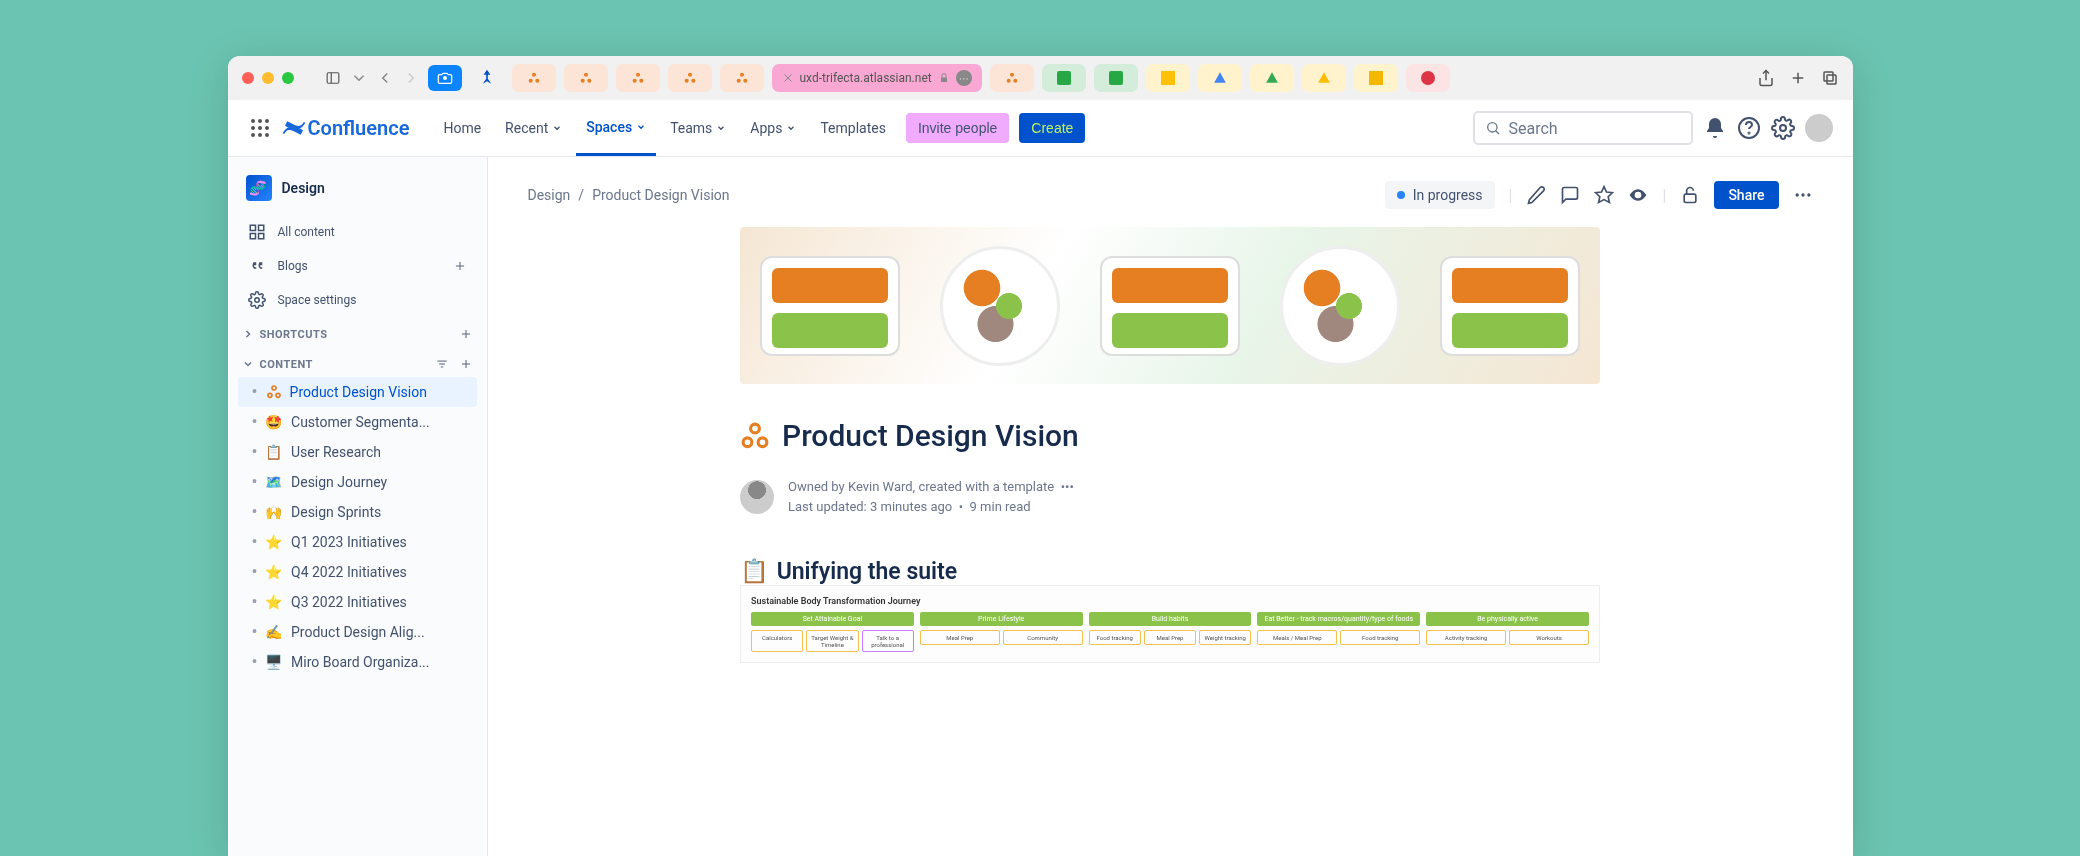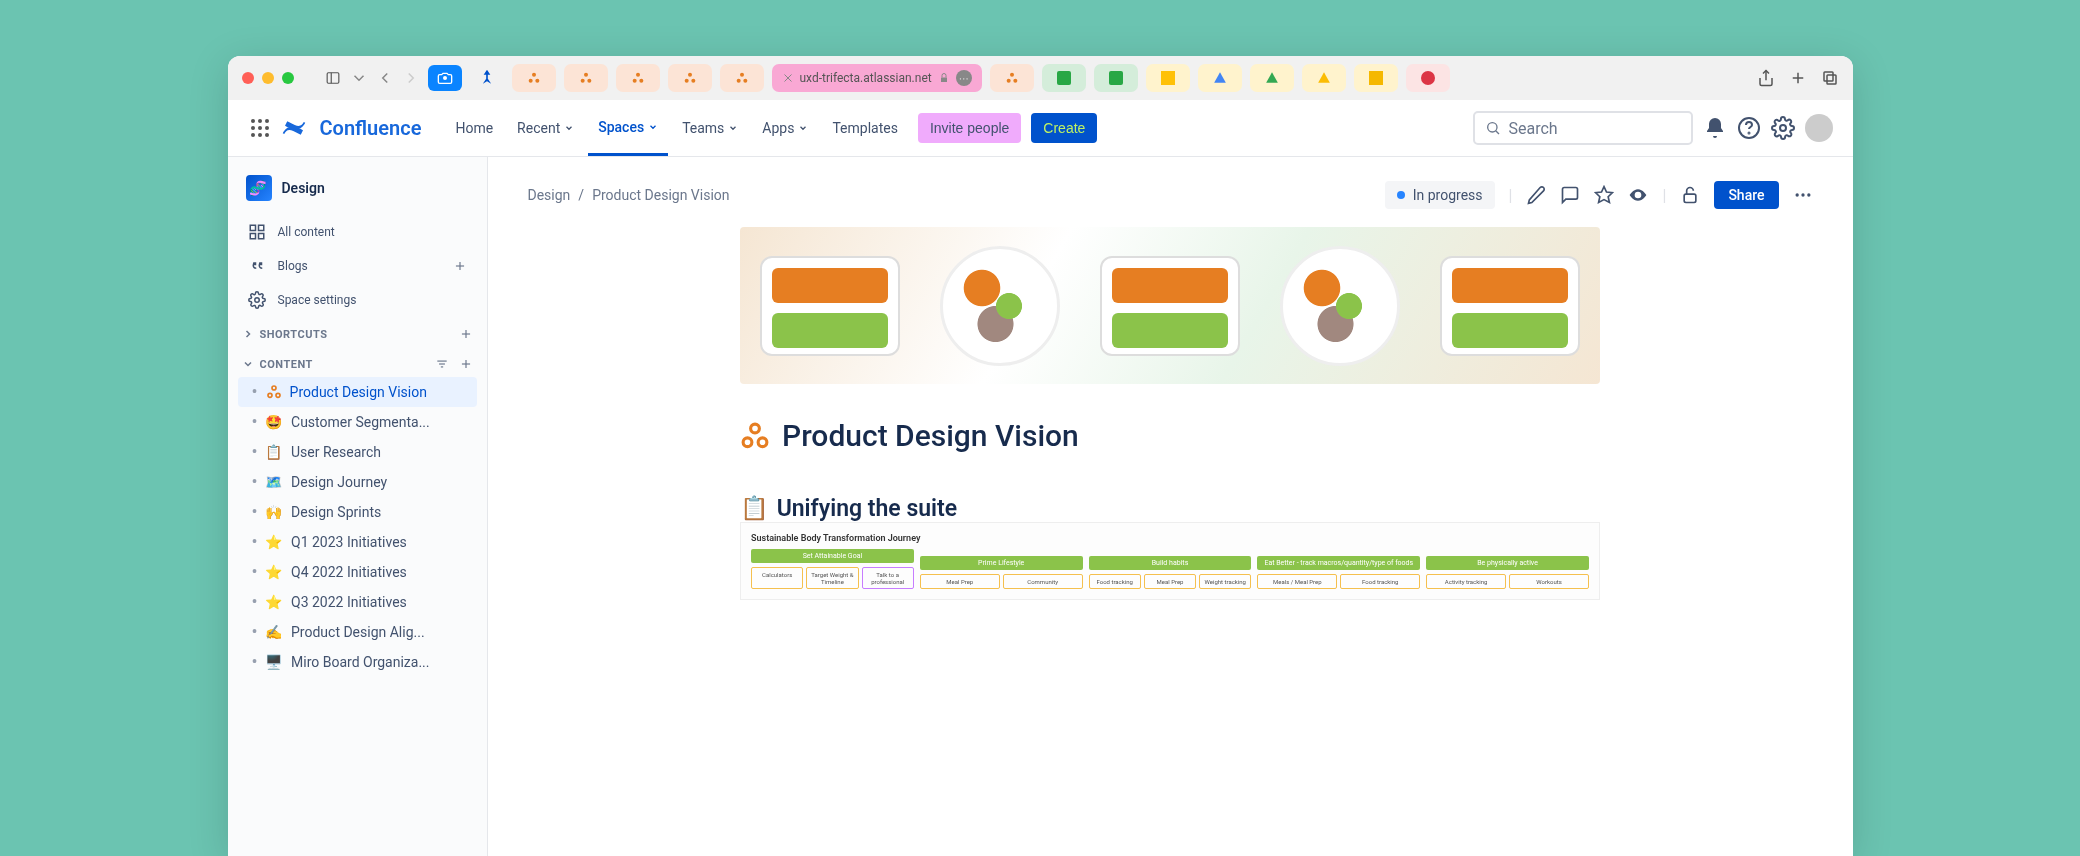--- a/index.html
+++ b/index.html
@@ -65,21 +65,21 @@
 
 .top-nav {
   height: 57px;
   border-bottom: 1px solid #e5e7eb;
   display: flex;
   align-items: center;
   padding: 0 20px;
   gap: 10px;
 }
 .apps-grid { width:24px;height:24px; color:#555; cursor:pointer; }
-.conf-logo { display:flex; align-items:center; gap:14px; color:#1868db; font-weight:600; font-size:20px; }
+.conf-logo { display:flex; align-items:center; gap:2px; color:#1868db; font-weight:600; font-size:20px; }
 .nav-links { display:flex; gap: 4px; margin-left: 14px; }
 .nav-link {
   font-size: 14px;
   color: #42526e;
   padding: 18px 10px;
   cursor: pointer;
   display:flex; align-items:center; gap:4px;
 }
 .nav-link.active { color:#0052cc; border-bottom:3px solid #0052cc; font-weight:500; }
 .btn {
@@ -222,21 +222,21 @@
 .body-h3 { font-size:19px;font-weight:600;color:#172b4d;margin-top:42px; }
 .body-h2 { font-size:23px;font-weight:600;color:#172b4d;margin-top:42px;display:flex;gap:8px; }
 
 .diagram {
   width:100%;
   border:1px solid #eee;
   padding:10px;
   background:#fdfdfd;
 }
 .diagram-title { font-size:9px;font-weight:600;color:#333;margin-bottom:6px; }
-.lanes { display:flex;gap:6px;align-items:flex-end; }
+.lanes { display:flex;gap:6px; }
 .lane { flex:1; }
 .lane-head {
   background:#8bc34a;color:#fff;
   font-size:7px;text-align:center;
   padding:3px;border-radius:2px;
 }
 .lane-row { display:flex;gap:3px;margin-top:4px; }
 .chip {
   flex:1;border:1px solid #f5c04e;
   font-size:6px;text-align:center;
@@ -622,20 +622,34 @@
           <div class="title-icon">
             <svg width="30" height="30" viewBox="0 0 24 24" fill="none" stroke="#e67e22" stroke-width="2.5">
                 <circle cx="12" cy="6" r="3.5"></circle>
                 <circle cx="6" cy="17" r="3.5"></circle>
                 <circle cx="18" cy="17" r="3.5"></circle>
               </svg>
           </div>
           <h1 class="page-title">Product Design Vision</h1>
         </div>
 
+        <div class="byline-row">
+          <div class="byline-av"></div>
+          <div class="byline-text">
+            <div>
+              <span>Owned by Kevin Ward, created with a template</span>
+              &nbsp;<span style="color:#6b778c;cursor:pointer">•••</span>
+            </div>
+            <div>
+              <span>Last updated: 3 minutes ago</span>
+              &nbsp;•&nbsp;
+              <span>9 min read</span>
+            </div>
+          </div>
+        </div>
 
 
         <h2 class="body-h2">
           <span>📋</span>
           <span>Unifying the suite</span>
         </h2>
 
         <div class="diagram">
           <div class="diagram-title">Sustainable Body Transformation Journey</div>
           <div class="lanes" id="lanes">

